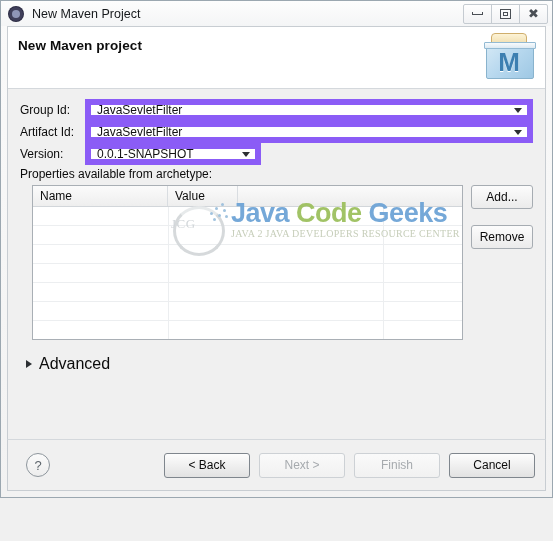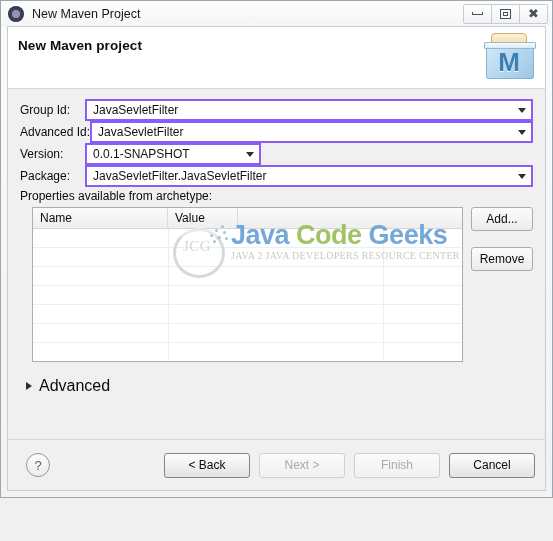--- a/index.html
+++ b/index.html
@@ -201,21 +201,21 @@
   }
   .form-label {
     flex: 0 0 65px;
     font-size: 12px;
     color: #0b0b0b;
     white-space: nowrap;
   }
   .combo {
     height: 22px;
     background: #ffffff;
-    border: 2px solid #8b5cf6;
+    border: 6px solid #8b5cf6;
     box-sizing: border-box;
     display: flex;
     align-items: center;
     position: relative;
   }
   .combo.wide { flex: 1 1 auto; }
   .combo.narrow { flex: 0 0 176px; }
   .combo-value {
     flex: 1 1 auto;
     padding-left: 6px;
@@ -315,23 +315,23 @@
     left: 2px; top: 4px;
     width: 46px; height: 44px;
     border: 3px solid #d4d8da;
     border-radius: 50%;
     border-top-color: #e6e9ea;
   }
   .wm-jcg {
     position: absolute;
     left: 0; top: 14px;
     width: 52px;
-    text-align: center;
+    text-align: left;
     font-family: "Liberation Serif", serif;
-    font-size: 15px;
+    font-size: 13px;
     color: #cfd4d7;
     letter-spacing: 0.5px;
   }
   .wm-dots {
     position: absolute;
     left: 36px; top: 0;
     width: 22px; height: 20px;
   }
   .wm-dots span {
     position: absolute;
@@ -489,48 +489,39 @@
         <div class="form-label">Group Id:</div>
         <div class="combo wide">
           <div class="combo-value">JavaSevletFilter</div>
           <div class="combo-arrow">
               <i></i>
             </div>
         </div>
       </div>
 
       <div class="form-row">
-        <div class="form-label">Advanced Id:</div>
+        <div class="form-label">Artifact Id:</div>
         <div class="combo wide">
           <div class="combo-value">JavaSevletFilter</div>
           <div class="combo-arrow">
               <i></i>
             </div>
         </div>
       </div>
 
       <div class="form-row">
         <div class="form-label">Version:</div>
         <div class="combo narrow">
           <div class="combo-value">0.0.1-SNAPSHOT</div>
           <div class="combo-arrow">
               <i></i>
             </div>
         </div>
       </div>
 
-      <div class="form-row">
-        <div class="form-label">Package:</div>
-        <div class="combo wide">
-          <div class="combo-value">JavaSevletFilter.JavaSevletFilter</div>
-          <div class="combo-arrow">
-              <i></i>
-            </div>
-        </div>
-      </div>
 
       <div class="props-label">Properties available from archetype:</div>
 
       <div class="table-area">
         <div class="table-wrap">
           <div class="table-head">
             <div class="th c1">Name</div>
             <div class="th c2">Value</div>
             <div class="th c3"></div>
           </div>

